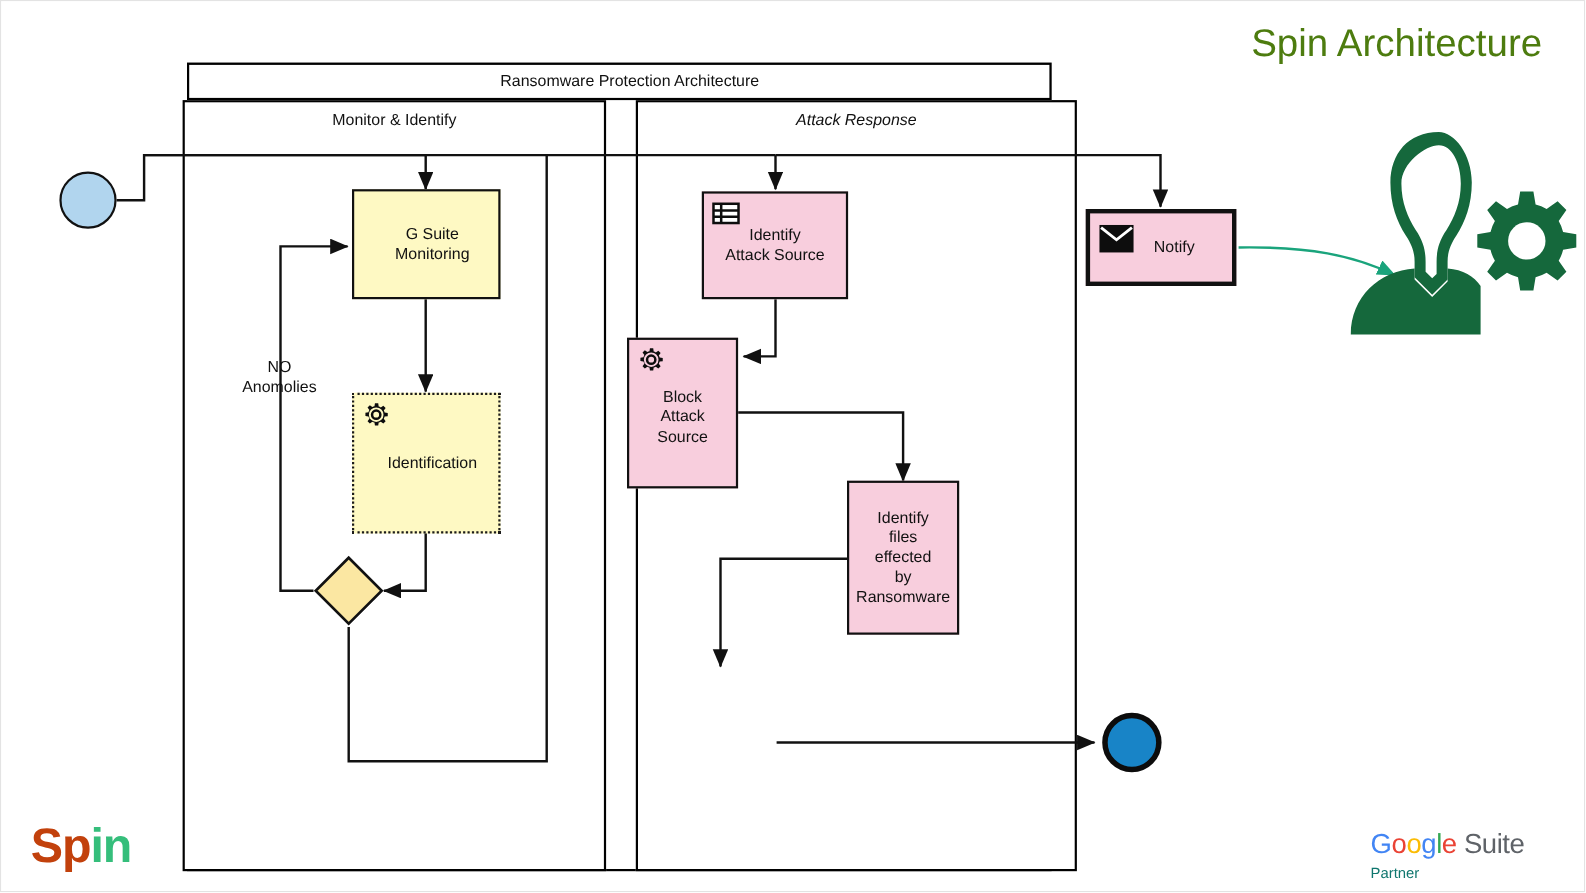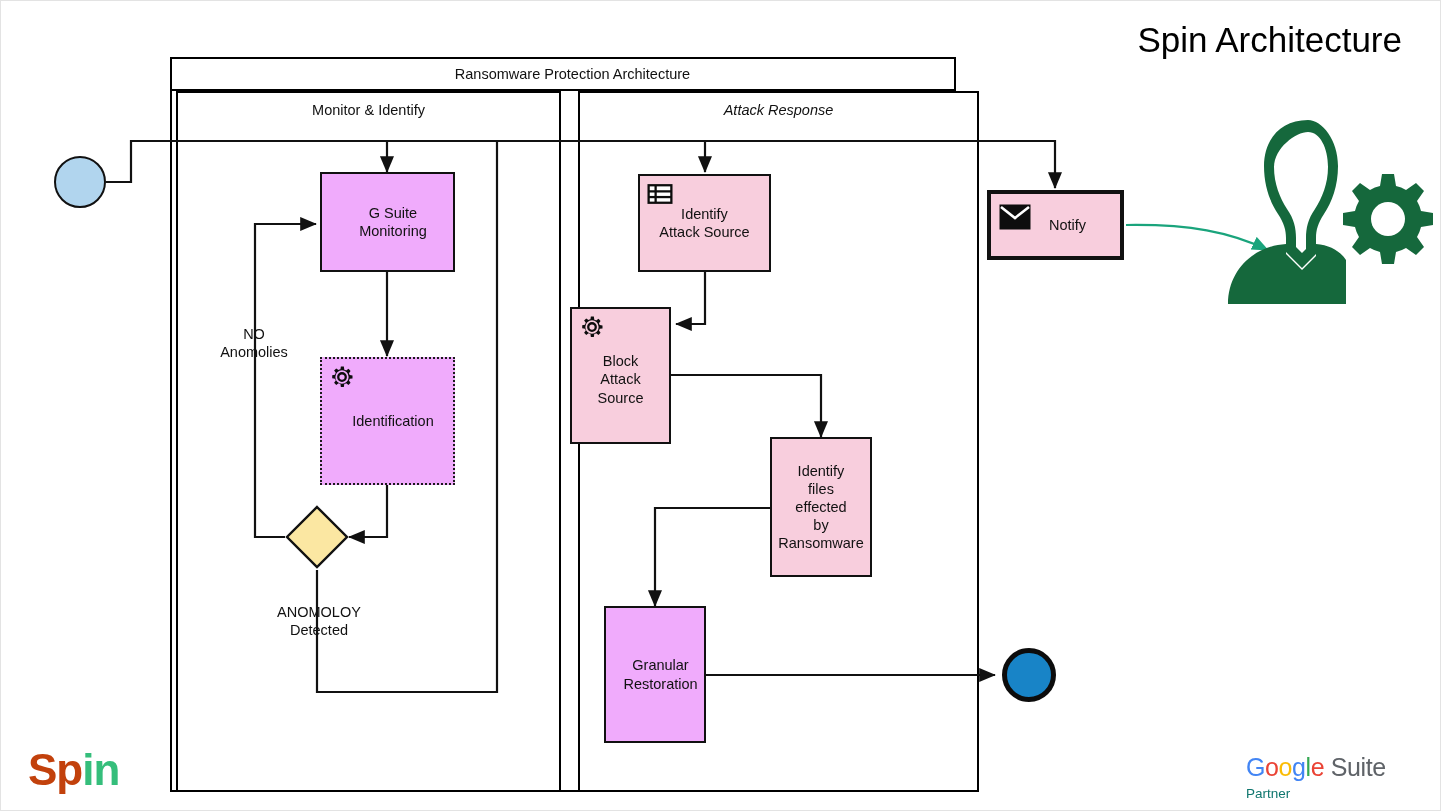--- a/index.html
+++ b/index.html
@@ -21,21 +21,21 @@
     box-sizing:border-box;
     pointer-events:none;
   }
 
   
   #doc-title{
     position:absolute;
     right:40px; top:22px;
     font-size:35px;
     line-height:1;
-    color:#000000;
+    color:#4d7c0f;
     white-space:nowrap;
     font-weight:400;
   }
 
   
   .lane-box{
     position:absolute;
     box-sizing:border-box;
     border:2px solid #000000;
     background:#ffffff;
@@ -46,21 +46,21 @@
   #pool-header{
     position:absolute;left:170px;top:57px;width:786px;height:34px;
     box-sizing:border-box;
     border:2px solid #000;
     background:#fff;
     display:flex;align-items:center;justify-content:center;
     font-size:14.5px;
     padding-left:19px;
   }
   #lane-left{
-    left:176px; top:91px; width:385px; height:701px;
+    left:166px; top:91px; width:385px; height:701px;
   }
   #lane-right{
     left:578px; top:91px; width:401px; height:701px;font-style:italic;
   }
   .lane-title{
     position:absolute;
     top:0; left:0; right:0;
     height:34px;
     display:flex;align-items:center;justify-content:center;
     font-size:14.5px;
@@ -75,21 +75,21 @@
     flex-direction:column;
     align-items:center;
     justify-content:center;
     text-align:center;
     font-size:14.5px;
     line-height:1.25;
     color:#111;
     border:2px solid #111;
   }
   .node .label{white-space:pre-line;}
-  .blue{background:#f0abfc;padding-left:11px;}
+  .blue{background:#fef9c3;padding-left:11px;}
   .pink{background:#f8cedd;}
   .dashed{border:2.5px dotted #1b1b1b;}
   .thick{border-width:4px;padding-left:24px;}
 
   .node .node-icon{
     position:absolute;
     left:6px; top:4px;
     width:28px;height:28px;
     display:block;
   }
@@ -242,22 +242,20 @@
   </div>
 
   <div id="n-decision" style="position:absolute;left:285px;top:505px;width:64px;height:64px;">
     <svg viewBox="0 0 64 64" width="64" height="64">
       <polygon points="32,2 62,32 32,62 2,32" fill="#fbe7a2" stroke="#111111" stroke-width="2.4"></polygon>
     </svg>
   </div>
 
   <div id="caption-no-anomalies" class="caption">NO
 Anomolies</div>
-  <div id="caption-anomaly" class="caption">ANOMOLOY
-Detected</div>
 
   <div class="node pink" id="n-identify-src" style="left:638px;top:174px;width:133px;height:98px;">
     <svg class="node-icon" viewBox="0 0 32 32">
       <rect x="3" y="6" width="26" height="20" fill="#ffffff" stroke="#0d0d0d" stroke-width="2.6"></rect>
       <line x1="3" y1="13" x2="29" y2="13" stroke="#0d0d0d" stroke-width="2.6"></line>
       <line x1="3" y1="19.5" x2="29" y2="19.5" stroke="#0d0d0d" stroke-width="2.6"></line>
       <line x1="11" y1="6" x2="11" y2="26" stroke="#0d0d0d" stroke-width="2.6"></line>
     </svg>
     <span class="label">Identify
 Attack Source</span>
@@ -274,24 +272,20 @@
   </div>
 
   <div class="node pink" id="n-identify-files" style="left:770px;top:437px;width:102px;height:140px;">
     <span class="label">Identify
 files
 effected
 by
 Ransomware</span>
   </div>
 
-  <div class="node blue" id="n-granular" style="left:604px;top:606px;width:102px;height:137px;">
-    <span class="label">Granular
-Restoration</span>
-  </div>
 
   <div class="node pink thick" id="n-notify" style="left:987px;top:190px;width:137px;height:70px;">
     <svg class="node-icon" style="left:8px;top:10px;width:32px;height:26px;" viewBox="0 0 32 26">
       <rect x="0.5" y="0.5" width="31" height="25" fill="#0d0d0d"></rect>
       <path d="M2 3 L16 14 L30 3" fill="none" stroke="#ffffff" stroke-width="2.6"></path>
     </svg>
     <span class="label">Notify</span>
   </div>
 
   <div id="end-node" class="circle"></div>

